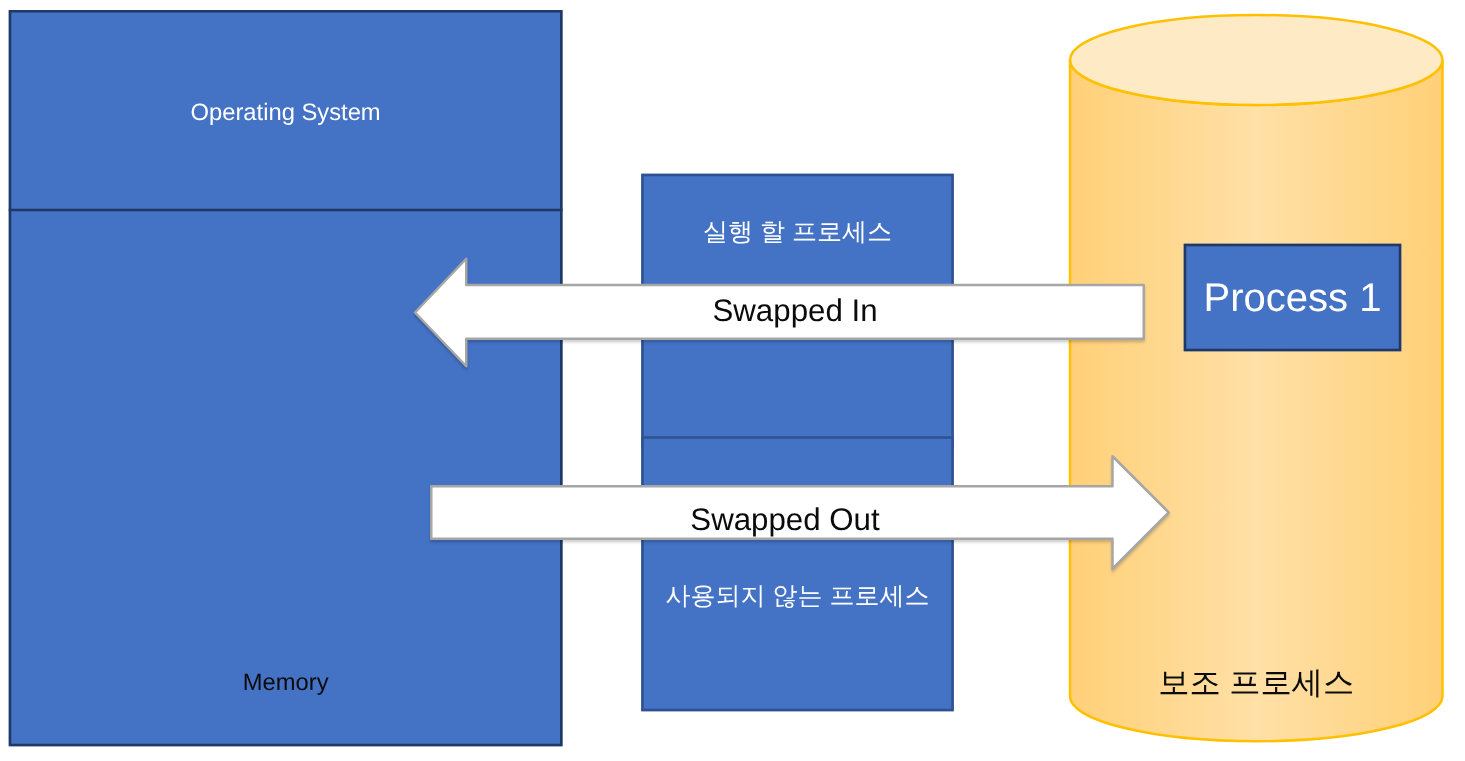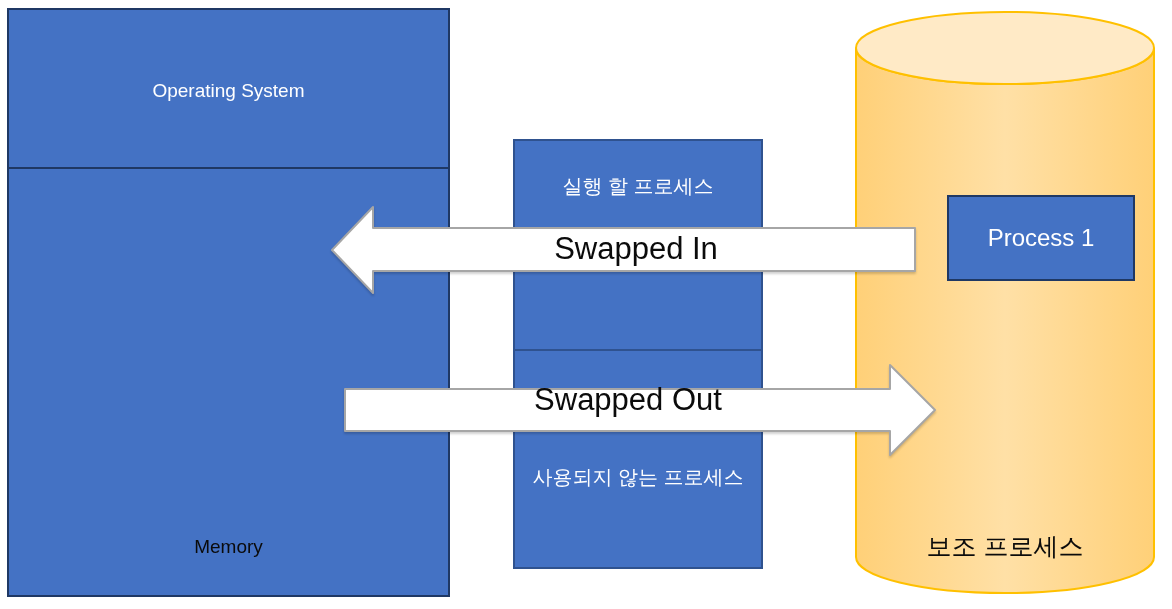--- a/index.html
+++ b/index.html
@@ -46,31 +46,31 @@
   .layer.cyl{z-index:1;}
   .layer.arrows{z-index:4;}
   .memory-rect{z-index:2;}
   .swap-box{z-index:2;}
   .proc-box{z-index:3;}
   .storage-label{z-index:3;}
   .arrow-label{z-index:5;}
   .arrow-shape{filter:drop-shadow(0 2px 1px rgba(0,0,0,0.18));}
   
   .proc-box{
-    left:947px;width:188px;box-sizing:border-box;
+    left:947px;width:174px;box-sizing:border-box;
     background:var(--box-fill);border:2px solid var(--box-border-dark);
     display:flex;align-items:center;justify-content:center;
-    font-size:24px;color:var(--text-light);
+    font-size:32px;color:var(--text-light);
   }
   .proc-box.p1{top:195px;height:86px;}
   .proc-box.p2{top:372px;height:82px;}
   .storage-label{left:855px;top:531px;width:300px;text-align:center;font-size:25px;line-height:30px;color:var(--text-dark);}
-  .arrow-label{width:280px;text-align:center;font-size:31px;line-height:30px;color:var(--text-dark);}
+  .arrow-label{width:280px;text-align:center;font-size:25px;line-height:30px;color:var(--text-dark);}
   .arrow-label.in{left:496px;top:234px;}
-  .arrow-label.out{left:488px;top:385px;}
+  .arrow-label.out{left:488px;top:401px;}
 </style>
 </head>
 <body>
 
 <div class="stage">
 
   <svg class="abs layer cyl" viewBox="0 0 1172 609">
     <defs>
       <linearGradient id="cylBody" x1="0" y1="0" x2="1" y2="0">
         <stop offset="0" stop-color="#ffd078"></stop>

